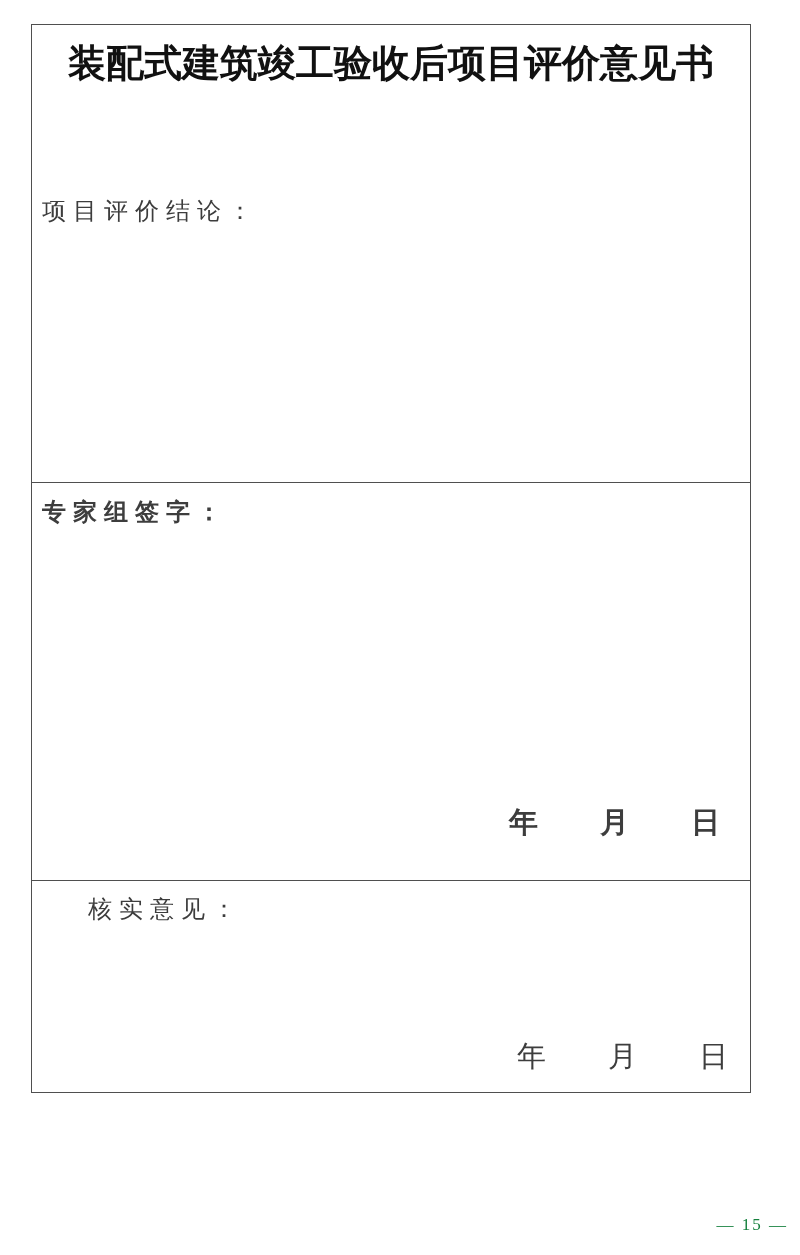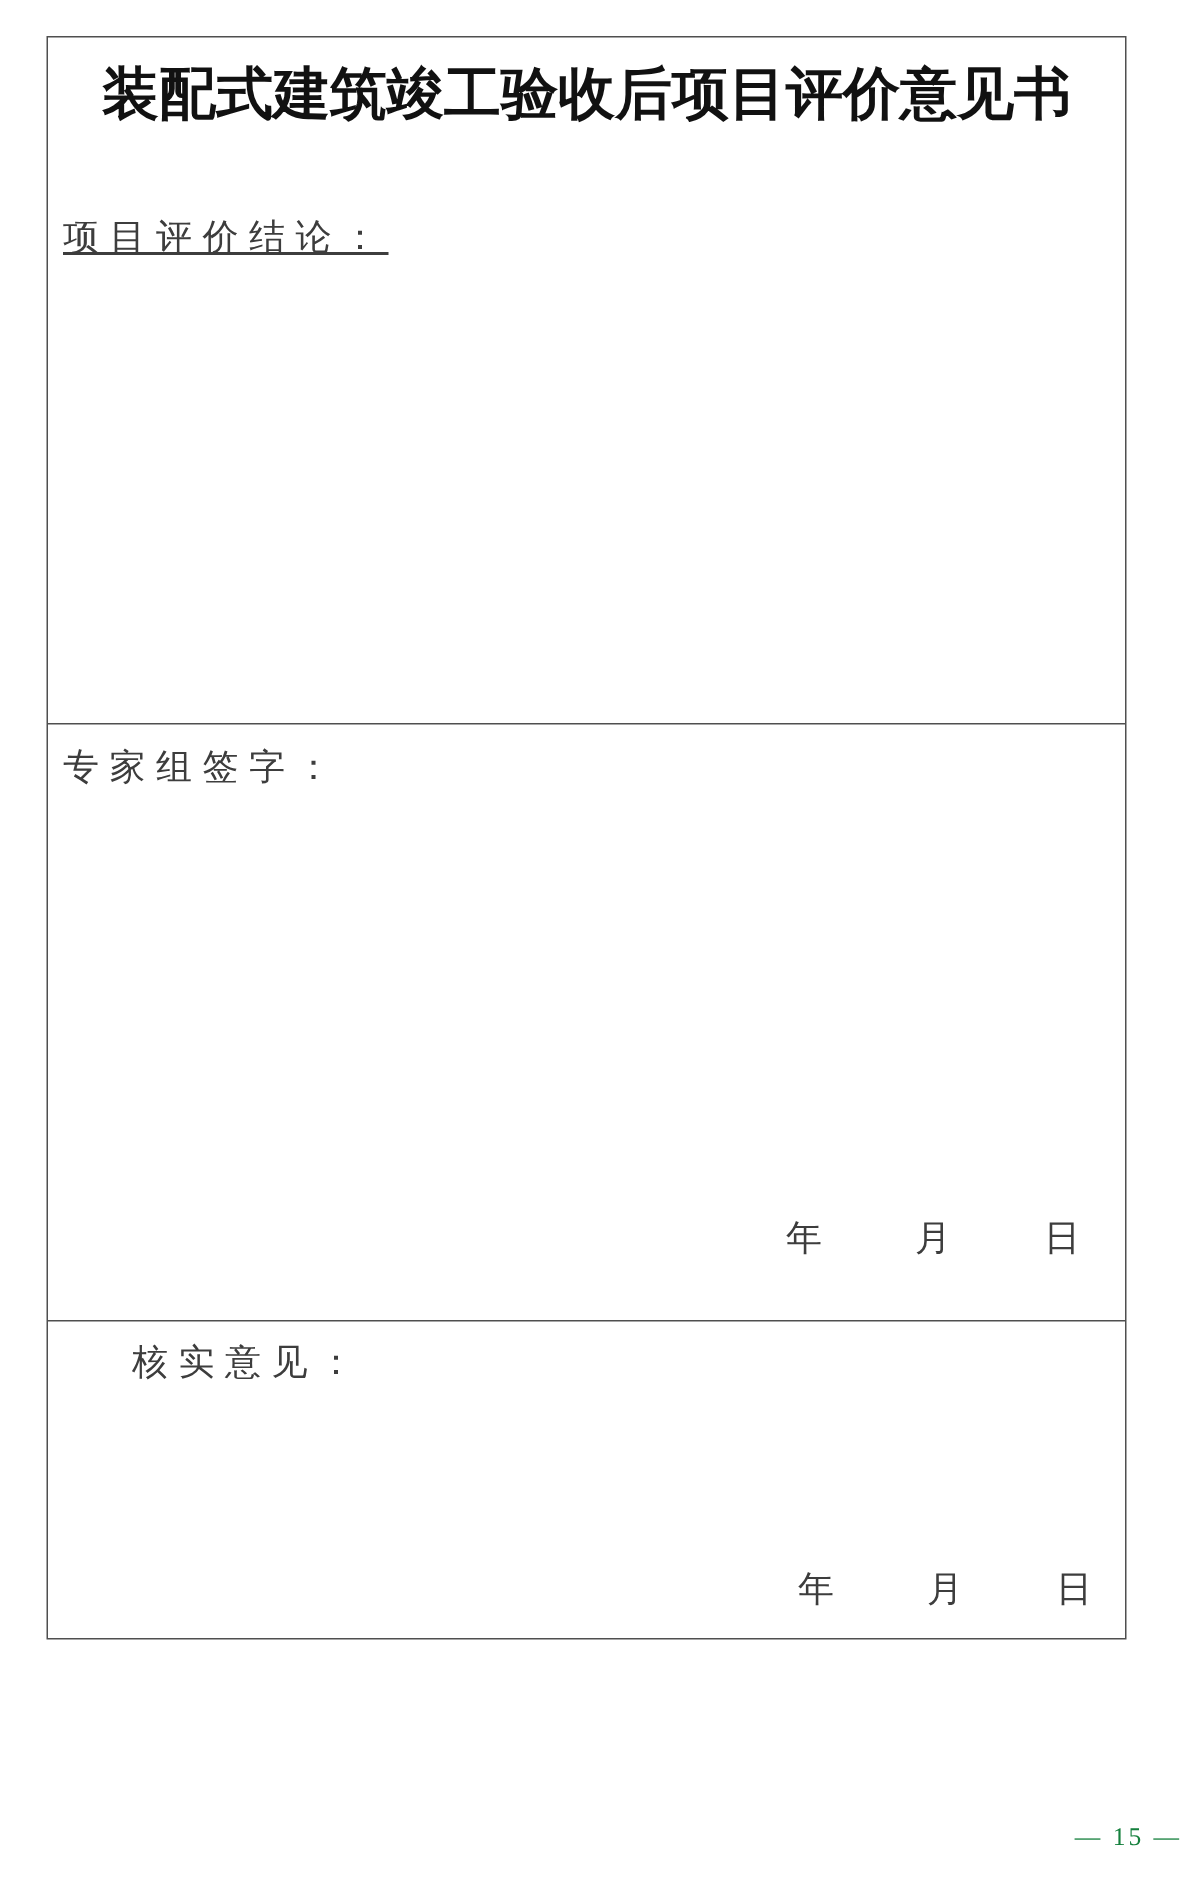--- a/index.html
+++ b/index.html
@@ -35,47 +35,48 @@
     display: flex;
     flex-direction: column;
   }
   .row-evaluation {
     height: 458px;
     border-bottom: 1px solid var(--border);
   }
   .row-signature {
     height: 398px;
     border-bottom: 1px solid var(--border);
+    font-weight: bold;
   }
   .row-verification {
     flex: 1;
   }
   .doc-title {
     margin-top: 15px;
     text-align: center;
     font-size: 38px;
     line-height: 1.25;
     font-weight: bold;
     color: var(--title);
     letter-spacing: 0px;
     white-space: nowrap;
   }
   .field-label {
     font-size: 24px;
     line-height: 1.3;
     color: var(--text);
     letter-spacing: 7px;
   }
-  .row-evaluation .field-label { margin-top: 56px; text-decoration: underline; }
+  .row-evaluation .field-label { margin-top: 108px; }
   .row-signature .field-label { margin-top: 14px; }
   .row-verification .field-label { margin-top: 13px; margin-left: 46px; }
   .date-line {
     margin-top: auto;
     align-self: flex-end;
-    font-size: 24px;
+    font-size: 29px;
     line-height: 1.3;
     color: var(--text);
     white-space: nowrap;
   }
   .date-line .date-unit + .date-unit { margin-left: 62px; }
   .row-signature .date-line { margin-bottom: 38px; padding-right: 20px; }
   .row-verification .date-line { margin-bottom: 16px; padding-right: 12px; }
   .page-number {
     position: absolute;
     right: 12px;

